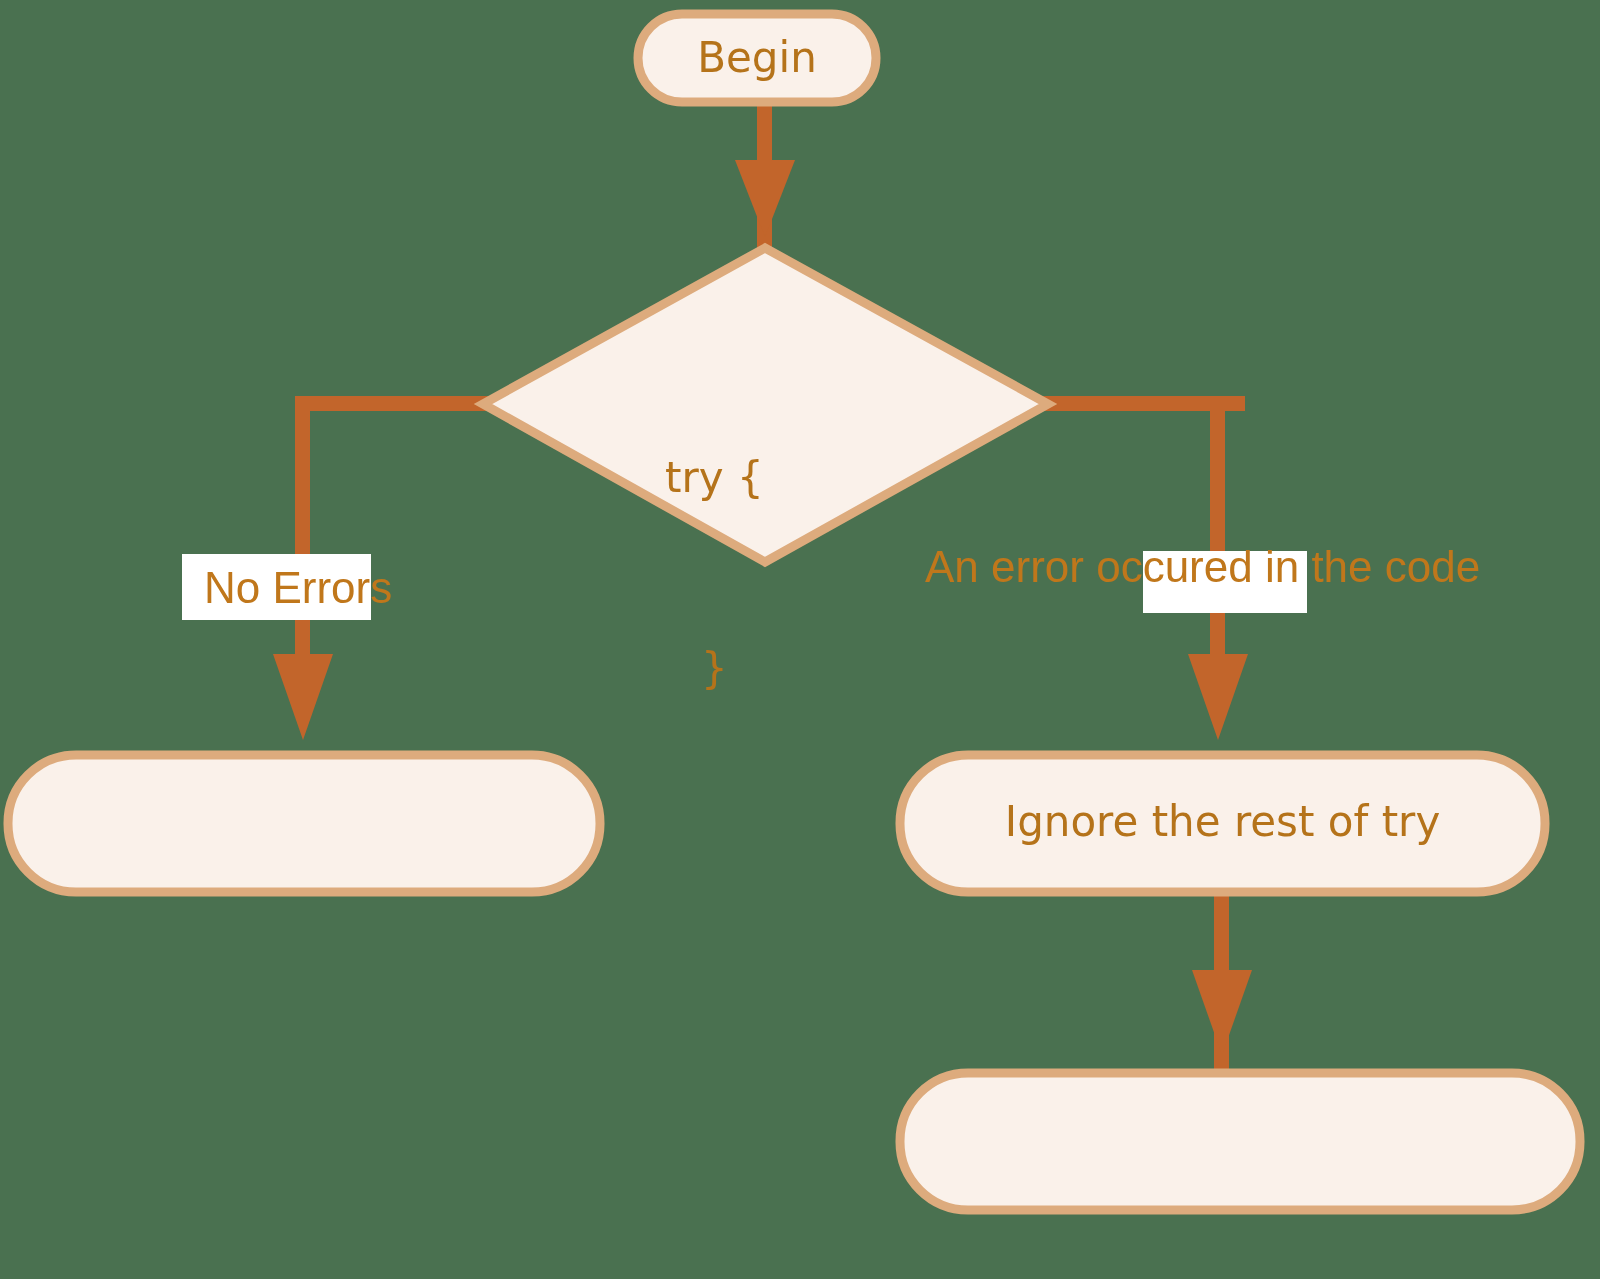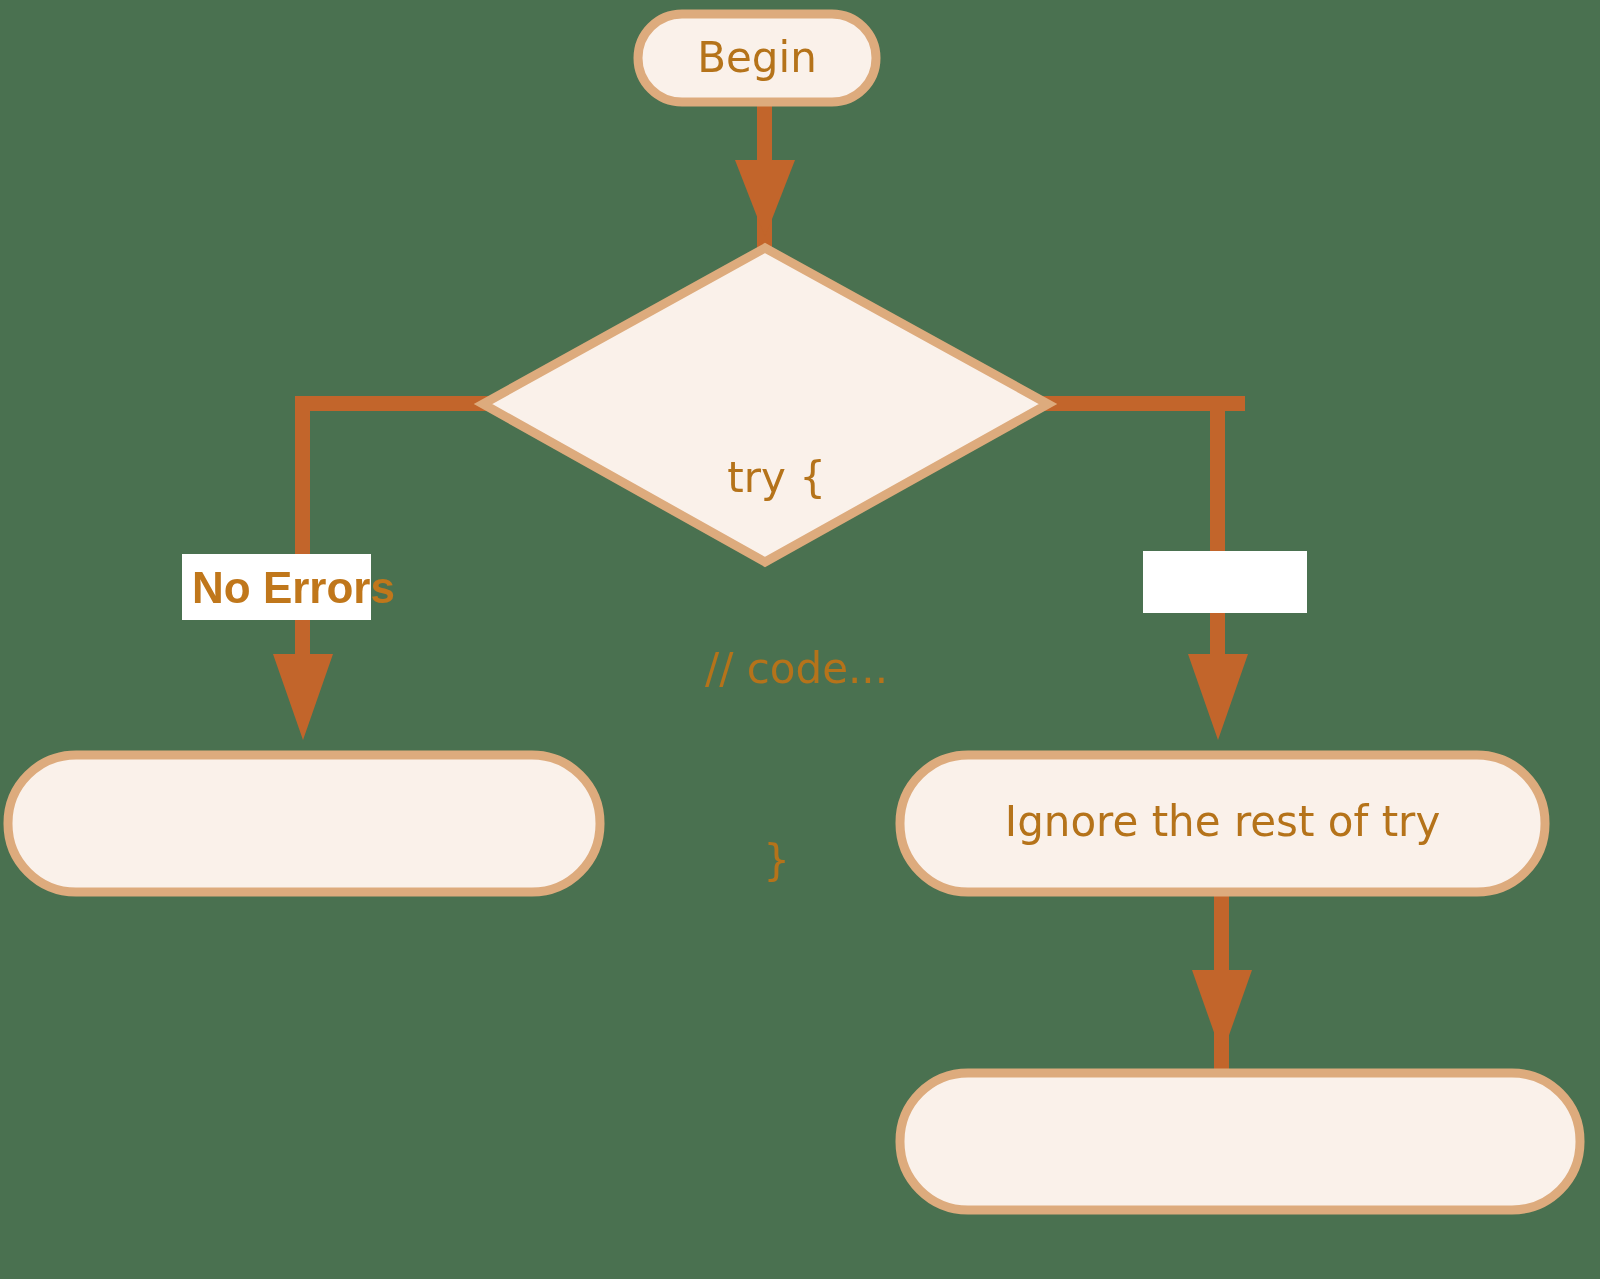--- a/index.html
+++ b/index.html
@@ -99,26 +99,26 @@
 
     <rect x="900" y="755" width="645" height="137" rx="68" ry="68" fill="#faf1ea" stroke="#ddab7d" stroke-width="9"></rect>
 
     <rect x="900" y="1073" width="680" height="137" rx="68" ry="68" fill="#faf1ea" stroke="#ddab7d" stroke-width="9"></rect>
   </svg>
 
   <div class="node-text terminal-label" style="left:638px; top:36px; width:238px;">Begin</div>
 
   <div class="diamond-text" style="left:665px; top:318px;">
     <div>try {</div>
-    <div>   // code...</div>
     <div>}</div>
   </div>
 
 
   <div class="node-text terminal-label" style="left:900px; top:800px; width:645px;text-align:center;">Ignore the rest of try</div>
 
 
   <div class="label-plate" style="left:182px; top:554px; width:189px; height:66px;"></div>
-  <div class="edge-label" style="left:192px; top:566px;font-weight:bold;">No Errors</div>
+  <div class="edge-label" style="left:204px; top:566px;">No Errors</div>
 
   <div class="label-plate" style="left:1143px; top:551px; width:164px; height:62px;"></div>
+  <div class="edge-label" style="left:925px; top:545px;">An error occured in the code</div>
 
 </div>
 
 </body></html>

